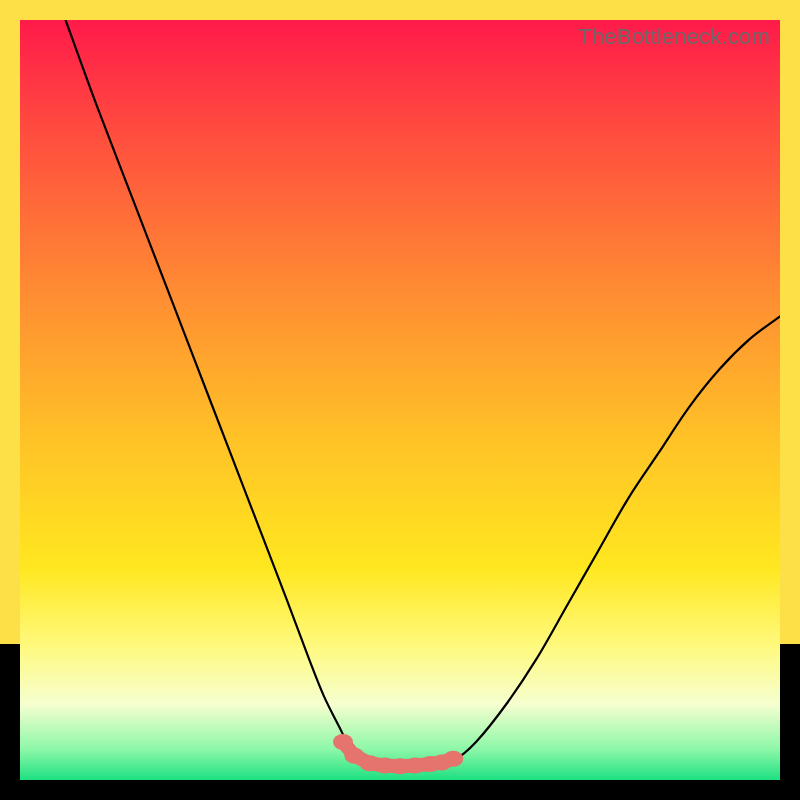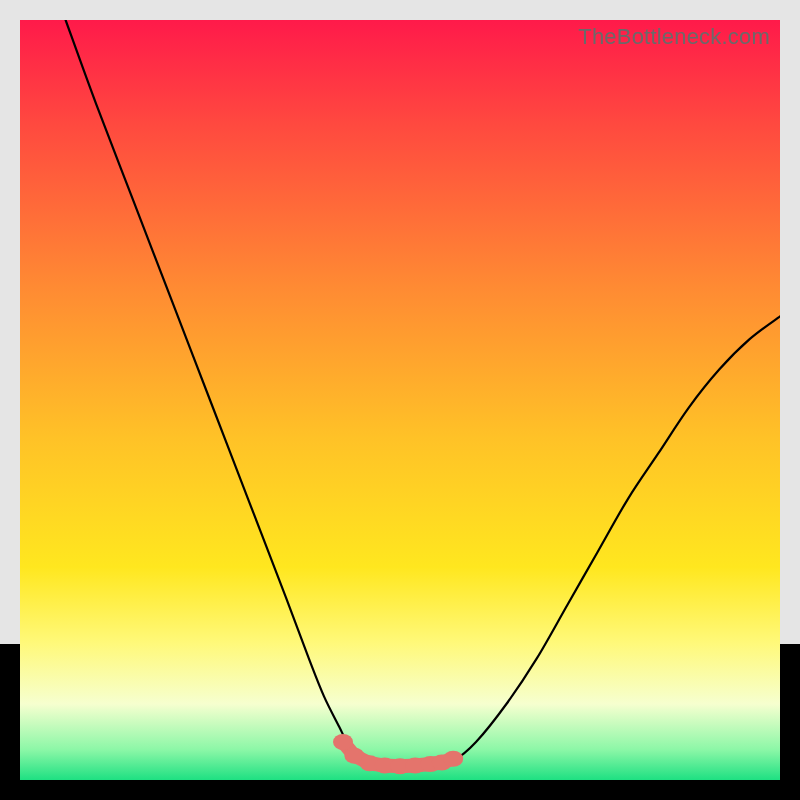--- a/index.html
+++ b/index.html
@@ -10,21 +10,21 @@
     background: #000;
     overflow: hidden;
     font-family: Arial, Helvetica, sans-serif;
   }
   .frame {
     position: absolute;
     left: 0;
     top: 0;
     width: 800px;
     height: 644px;
-    background: #e5e5e5;
+    background: #fde047;
   }
   .plot {
     position: absolute;
     left: 20px;
     top: 20px;
     width: 760px;
     height: 760px;
     overflow: hidden;
   }
   .gradient {

